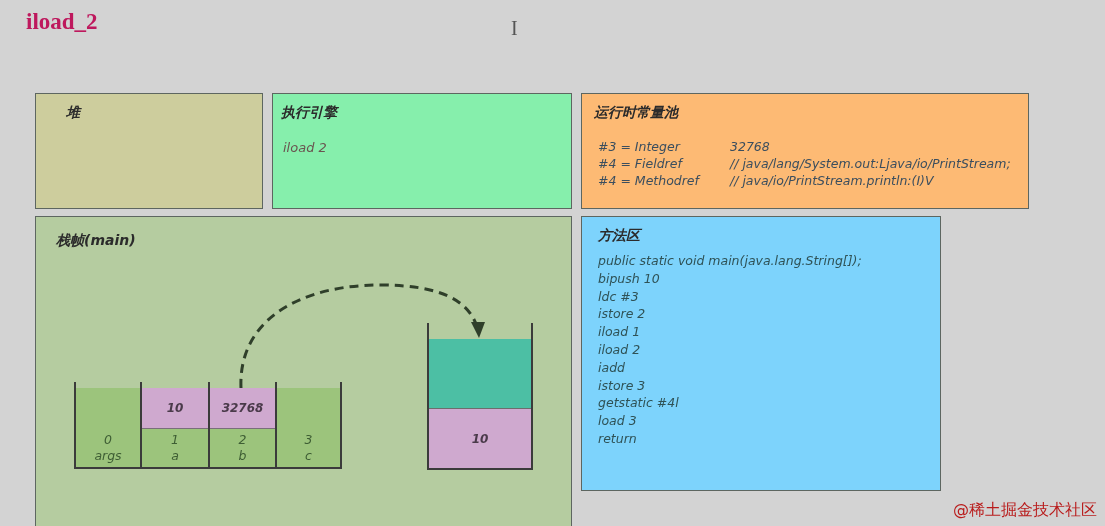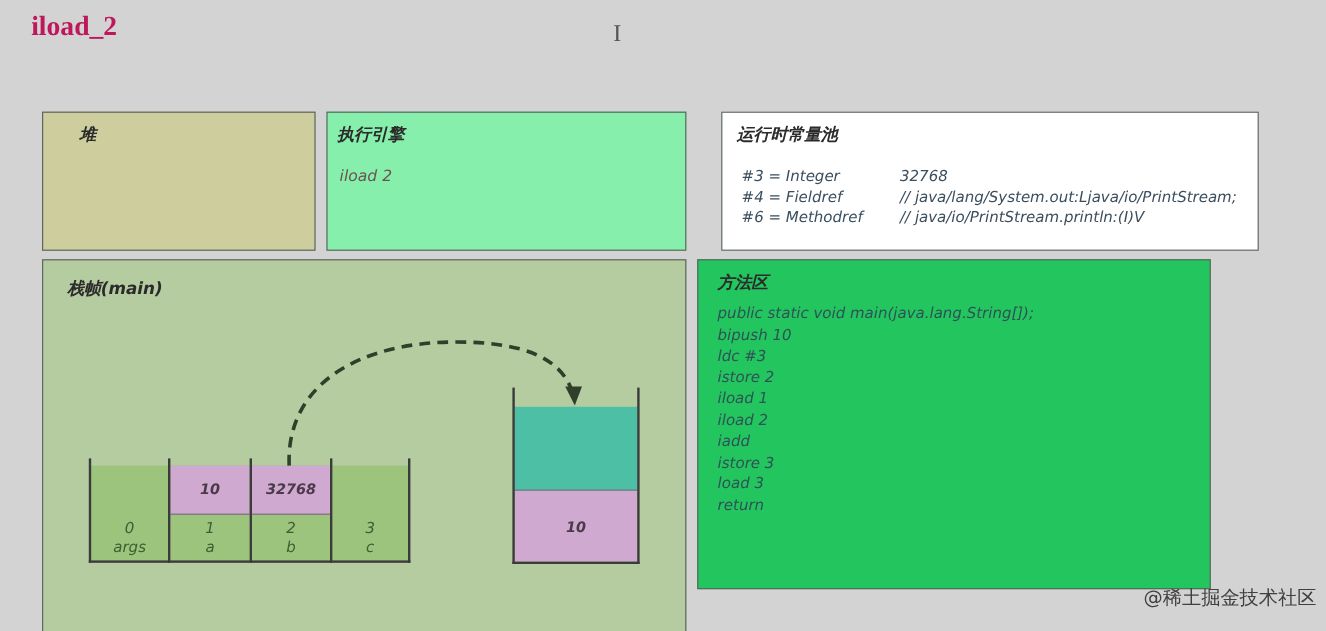--- a/index.html
+++ b/index.html
@@ -17,23 +17,23 @@
     font-size:20px; color:#555; line-height:20px;
   }
   .box {
     position:absolute; box-sizing:border-box; border:1.5px solid #5d6660;
   }
   .box-title {
     position:absolute; font-weight:bold; font-style:italic; font-size:14px; color:#2b2b2b;
   }
   .heap { left:35px; top:93px; width:228px; height:116px; background:#cdcd9d; }
   .exec { left:272px; top:93px; width:300px; height:116px; background:#86efac; }
-  .pool { left:581px; top:93px; width:448px; height:116px; background:#ffffff;margin-left:20px; }
+  .pool { left:581px; top:93px; width:448px; height:116px; background:#fdba74; }
   .stack { left:35px; top:216px; width:537px; height:323px; background:#b5cca0; }
-  .method { left:581px; top:216px; width:428px; height:275px; background:#22c55e; }
+  .method { left:581px; top:216px; width:360px; height:275px; background:#7dd3fc; }
   .exec-text {
     position:absolute; left:10px; top:46px; font-style:italic; font-size:13px; color:#6a5450;
   }
   .pool-rows { position:absolute; left:16px; top:44px; }
   .pool-row { display:flex; font-style:italic; font-size:12.5px; color:#3b4e5e; line-height:17px;align-items:flex-end; }
   .pool-key { width:132px; }
   .method-lines {
     position:absolute; left:16px; top:35px; font-style:italic; font-size:12.5px; color:#2f5256; line-height:17.8px;
   }
   
@@ -49,21 +49,21 @@
   .lvt .idx.name { top:60px; }
   
   .ops { position:absolute; left:427px; top:323px; width:106px; height:147px; }
   .ops .wall { position:absolute; top:0; width:2px; height:147px; background:#3b3b3b; }
   .ops .bottom { position:absolute; left:0; bottom:0; width:106px; height:2px; background:#3b3b3b; }
   .ops .teal { position:absolute; left:2px; top:16px; width:102px; height:69px; background:#4cbfa4; border-bottom:1px solid #6d6d6d; }
   .ops .pink { position:absolute; left:2px; top:86px; width:102px; height:59px; background:#cfa9cf;
                display:flex; align-items:center; justify-content:center; font-style:italic; font-weight:bold; font-size:12px; color:#4a3a4a; }
   .arrow-svg { position:absolute; left:0; top:0; }
   .watermark {
-    position:absolute; right:8px; bottom:17px; font-size:16px; color:#404040; font-family:"DejaVu Sans", sans-serif;
+    position:absolute; right:8px; bottom:5px; font-size:16px; color:#b91c1c; font-family:"DejaVu Sans", sans-serif;
   }
 </style>
 </head>
 <body>
 
 <div class="title">iload_2</div>
 <div class="cursor">I</div>
 
 <div class="box heap">
   <div class="box-title" style="left:30px;top:10px;">堆</div>
@@ -79,21 +79,21 @@
   <div class="pool-rows">
     <div class="pool-row">
       <span class="pool-key">#3 = Integer</span>
       <span>32768</span>
     </div>
     <div class="pool-row">
       <span class="pool-key">#4 = Fieldref</span>
       <span>// java/lang/System.out:Ljava/io/PrintStream;</span>
     </div>
     <div class="pool-row">
-      <span class="pool-key">#6 = Methodref</span>
+      <span class="pool-key">#4 = Methodref</span>
       <span>// java/io/PrintStream.println:(I)V</span>
     </div>
   </div>
 </div>
 
 <div class="box stack">
   <div class="box-title" style="left:20px;top:15px;">栈帧(main)</div>
 </div>
 
 <div class="lvt">
@@ -140,18 +140,19 @@
   <div class="box-title" style="left:16px;top:10px;">方法区</div>
   <div class="method-lines">
     <div>public static void main(java.lang.String[]);</div>
     <div>bipush 10</div>
     <div>ldc #3</div>
     <div>istore 2</div>
     <div>iload 1</div>
     <div>iload 2</div>
     <div>iadd</div>
     <div>istore 3</div>
+    <div>getstatic #4l</div>
     <div>load 3</div>
     <div>return</div>
   </div>
 </div>
 
 <div class="watermark">@稀土掘金技术社区</div>
 
 </body></html>

